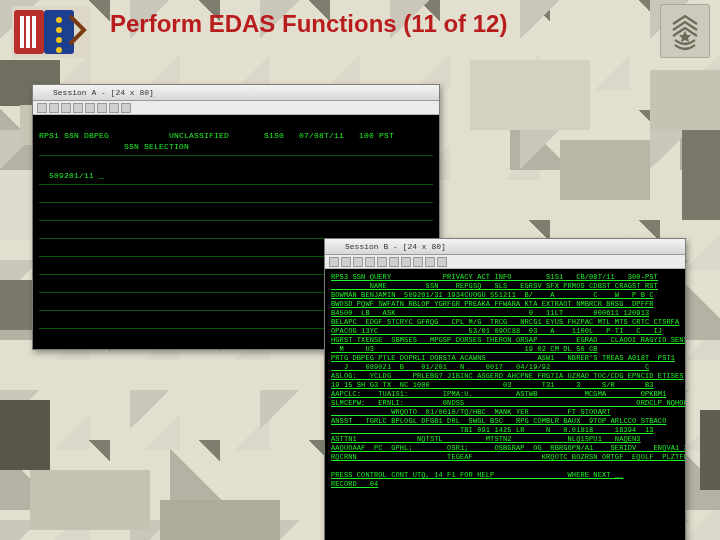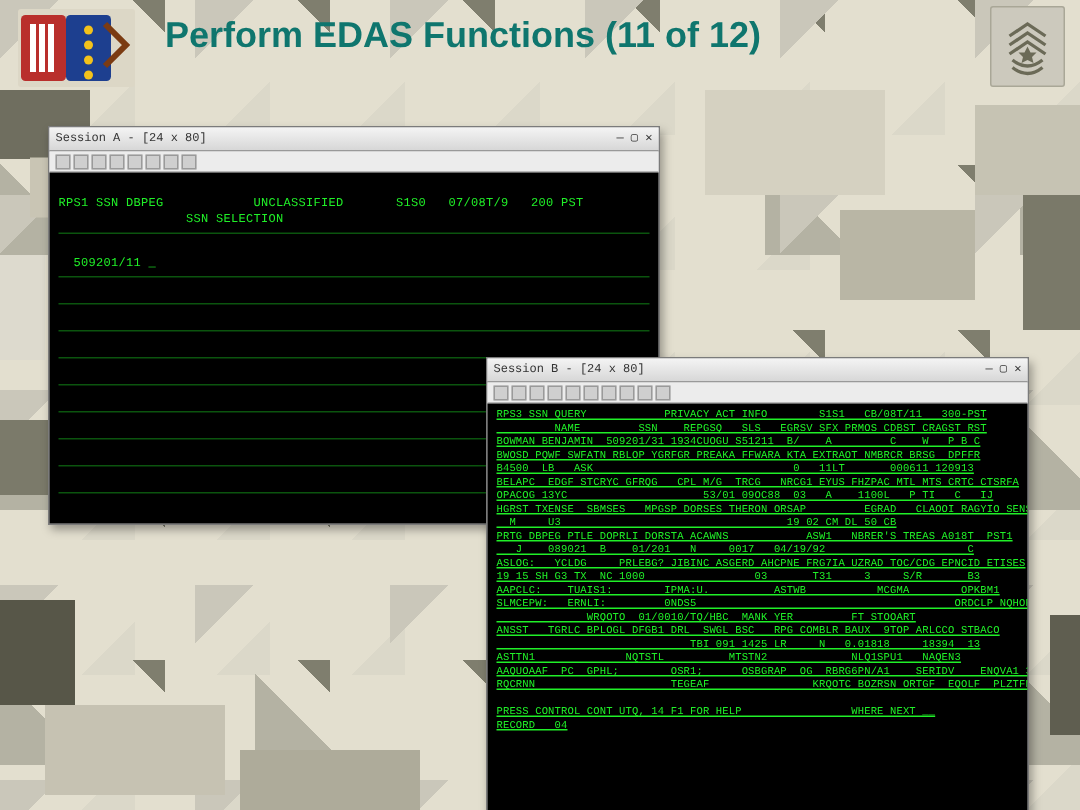--- a/index.html
+++ b/index.html
@@ -25,21 +25,21 @@
     filter: contrast(1.02);
   }
   .digi { position:absolute; inset:0; }
   .digi span { position:absolute; display:block; }
   .title {
     position: absolute;
     top: 10px;
     left: 110px;
     font-size: 24px;
     font-weight: bold;
-    color: #0f766e;
+    color: #b91c1c;
   }
   .crest {
     position: absolute;
     top: 6px;
     left: 12px;
     width: 78px;
     height: 52px;
     background: #dcd7c6;
     border-radius: 2px;
   }
@@ -61,23 +61,23 @@
     border: 1px solid #7b7b7b;
     box-shadow: 2px 3px 6px rgba(0,0,0,.35);
     font-family: "Courier New", monospace;
   }
   .term .titlebar {
     height: 16px;
     background: linear-gradient(#f4f4f4,#d7d7d7);
     border-bottom: 1px solid #999;
     font-size: 8px;
     line-height: 16px;
-    padding: 0 4px;
+    padding: 0 20px;
     color: #333;
-    display:flex; justify-content:space-between;
+    display:flex; justify-content:space-between;flex-direction:column;
   }
   .term .toolbar {
     height: 14px;
     background: #ececec;
     border-bottom: 1px solid #b7b7b7;
     font-size: 8px;
     color: #444;
     padding-left: 4px;
     display:flex; gap:2px; align-items:center;
   }
@@ -164,21 +164,21 @@
     <i></i>
       <i></i>
       <i></i>
       <i></i>
       <i></i>
       <i></i>
       <i></i>
       <i></i>
   </div>
   <div class="screen">
-<span>RPS1 SSN DBPEG</span>            <span>UNCLASSIFIED</span>       <span>S1S0   07/08T/9   200 PST</span>
+<span>RPS1 SSN DBPEG</span>            <span>UNCLASSIFIED</span>       <span>S1S0   07/08T/11   100 PST</span>
                  <span>SSN SELECTION</span>
 <hr class="gr">
   <span>509201/11 _</span>
 <hr class="gr">
 <hr class="gr">
 <hr class="gr">
 <hr class="gr">
 <hr class="gr">
 <hr class="gr">
 <hr class="gr">

